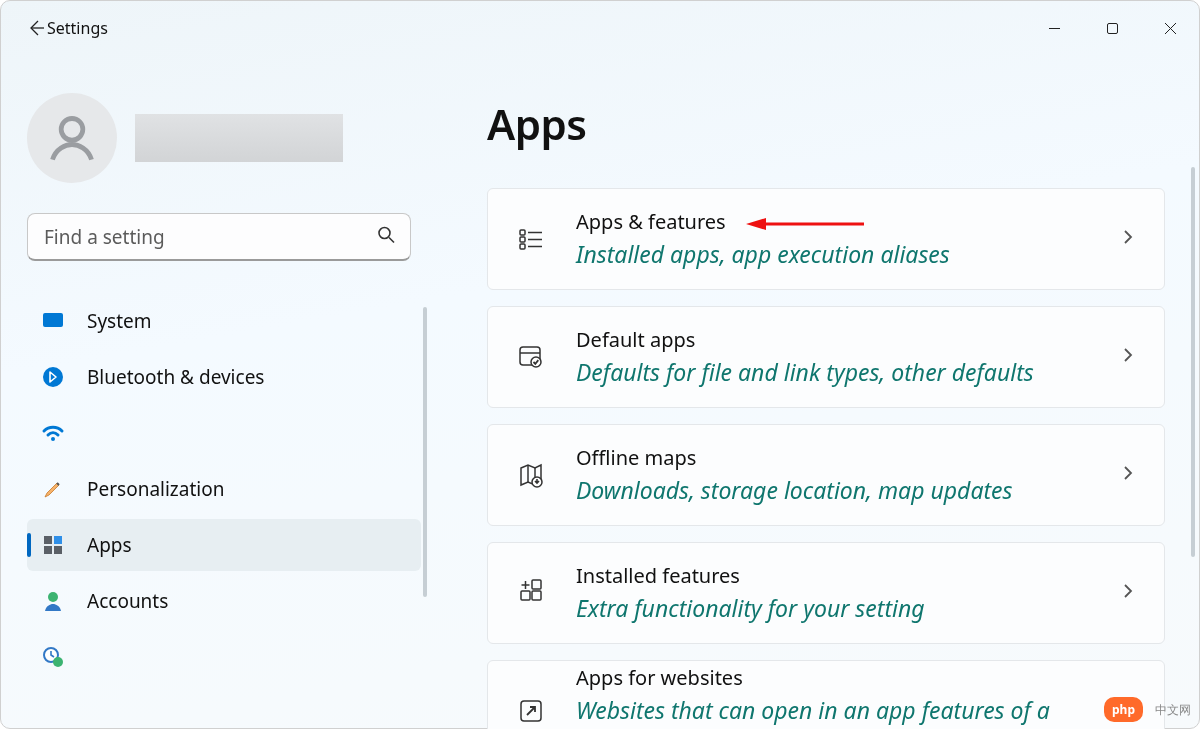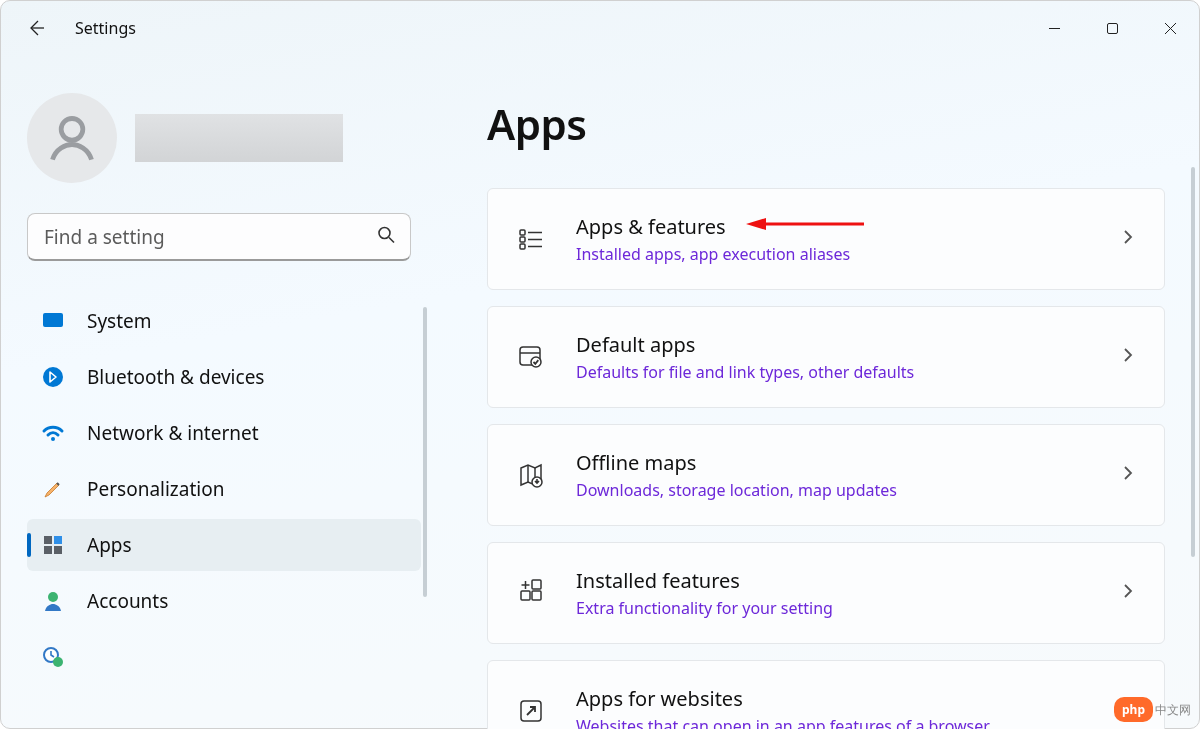--- a/index.html
+++ b/index.html
@@ -16,21 +16,21 @@
     height: 54px; display: flex; align-items: center; justify-content: flex-end;
     position: absolute; top: 0; left: 0; right: 0;
   }
   .caption-btn {
     width: 58px; height: 40px; display: flex; align-items: center; justify-content: center;
     color: #222; cursor: default;
   }
   .caption-btn svg { width: 13px; height: 13px; stroke: #222; stroke-width: 1; fill: none; }
   .header-row {
     position: absolute; top: 0; left: 0; display: flex; align-items: center; height: 54px;
-    padding-left: 24px; gap: 28px;
+    padding-left: 24px; 
   }
   .back-btn { width: 22px; height: 22px; display: flex; align-items: center; justify-content: center; }
   .back-btn svg { width: 18px; height: 18px; stroke: #222; stroke-width: 1.3; fill: none; }
   .app-title { font-size: 16px; color: #111; }
 
   .body { display: flex; flex: 1; padding-top: 70px; }
 
   .sidebar { width: 430px; padding: 16px 10px 0 26px; display: flex; flex-direction: column; }
   .profile { display: flex; align-items: center; gap: 18px; margin-bottom: 30px; margin-top: 6px; }
   .avatar {
@@ -73,37 +73,37 @@
   .cards { display: flex; flex-direction: column; gap: 16px; }
   .card {
     background: #fcfdfe; border: 1px solid #e4e7ea; border-radius: 6px;
     min-height: 90px; height: 102px; display: flex; align-items: center;
     padding: 0 28px; gap: 30px; cursor: default;
   }
   .card-icon { width: 30px; height: 30px; display: flex; align-items: center; justify-content: center; }
   .card-icon svg { width: 28px; height: 28px; stroke: #333; stroke-width: 1.5; fill: none; }
   .card-body { flex: 1; display: flex; flex-direction: column; gap: 3px; }
   .card-title { font-size: 20px; color: #111; }
-  .card-sub { font-size: 16px; color: #6d28d9; }
+  .card-sub { font-size: 23px; color: #0f766e; font-style: italic; }
   .chevron svg { width: 16px; height: 16px; stroke: #555; stroke-width: 1.8; fill: none; }
 
   .main-scroll-ind {
     position: absolute; right: 4px; top: 96px; width: 4px; height: 390px;
     background: #c6ced4; border-radius: 4px;
   }
 
   .arrow-annot {
     position: absolute; top: 214px; left: 745px; width: 120px; height: 18px;
     pointer-events: none;
   }
   .arrow-annot svg { width: 120px; height: 18px; }
 
   .watermark {
     position: absolute; right: 8px; bottom: 6px;
-    display: flex; align-items: center; gap: 2px;
+    display: flex; align-items: center; gap: 12px;
     font-size: 12px; color: #888;
   }
   .watermark .badge {
     background: #ff6a2a; color: #fff; font-weight: 700;
     padding: 4px 8px; border-radius: 10px; font-size: 12px;
   }
 </style>
 </head>
 <body>
 
@@ -181,21 +181,20 @@
           <span>Bluetooth &amp; devices</span>
         </div>
         <div class="nav-item">
           <span class="nav-icon">
             <svg viewBox="0 0 24 24">
                 <path d="M3 10c5-5 13-5 18 0" stroke="#0078d4" stroke-width="3" fill="none" stroke-linecap="round"></path>
                 <path d="M7 14c3-3 7-3 10 0" stroke="#0078d4" stroke-width="3" fill="none" stroke-linecap="round"></path>
                 <circle cx="12" cy="18" r="2" fill="#0078d4"></circle>
               </svg>
           </span>
-          <span>Network &amp; internet</span>
         </div>
         <div class="nav-item">
           <span class="nav-icon">
             <svg viewBox="0 0 24 24">
                 <path d="M4 20l4-2 10-10-2-2L6 16l-2 4z" fill="#f7b26a" stroke="#c77a2c" stroke-width="0.8"></path>
                 <path d="M16 6l2 2" stroke="#555" stroke-width="2"></path>
               </svg>
           </span>
           <span>Personalization</span>
         </div>

